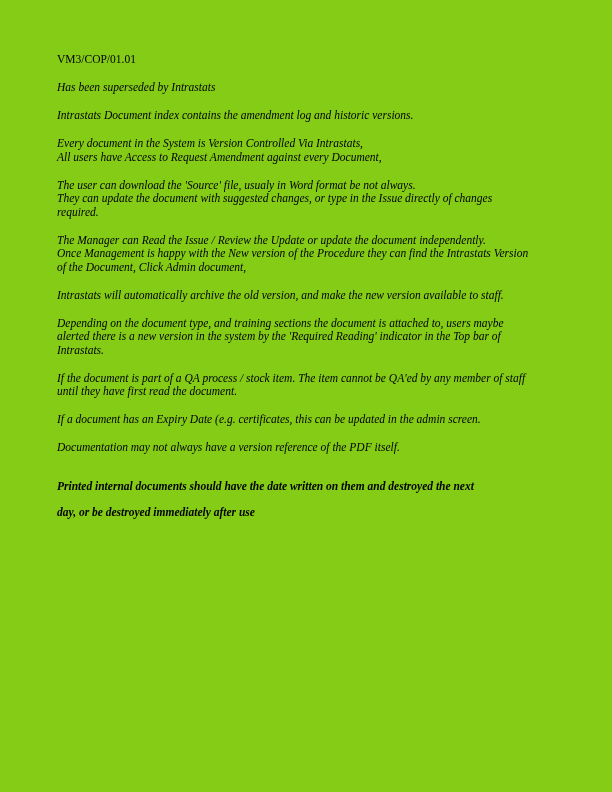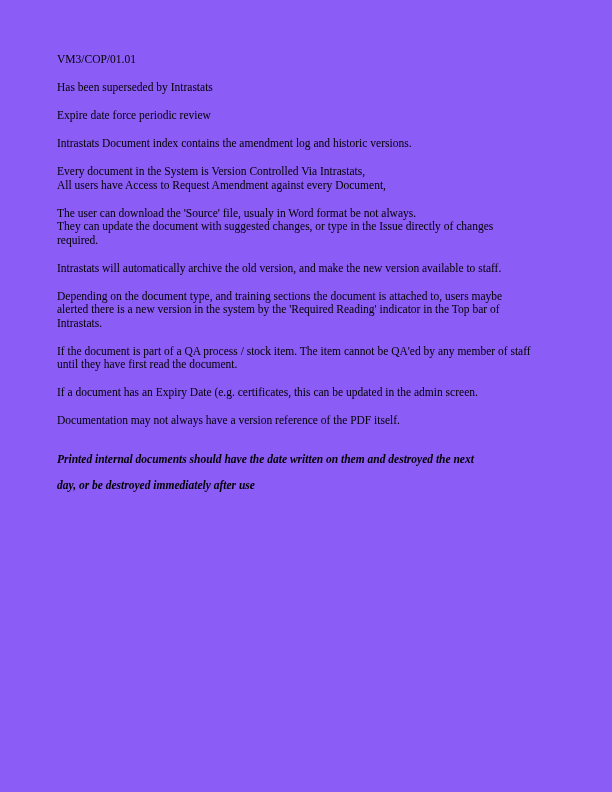--- a/index.html
+++ b/index.html
@@ -4,57 +4,60 @@
 <style>
   html, body {
     margin: 0;
     padding: 0;
     background: #ffffff;
   }
   .page {
     position: relative;
     width: 612px;
     height: 792px;
-    background: #8b5cf6;
+    background: #84cc16;
     color: #000000;
     box-sizing: border-box;
     padding: 53px 30px 40px 57px;
     font-family: "Liberation Serif", "DejaVu Serif", serif;
     font-size: 11.5px;
     line-height: 13.5px;
     overflow: hidden;
   }
   .para {
     margin: 0 0 14.5px 0;
     white-space: pre-line;
+    font-style: italic;
   }
   .doc-code {
     margin: 0 0 14.5px 0;
   }
   .notice {
     margin: 18px 0 16px 0;
     font-weight: bold;
     font-style: italic;
     line-height: 26.5px;
     white-space: pre-line;
   }
 </style>
 </head>
 <body>
 
 <div class="page">
   <p class="doc-code">VM3/COP/01.01</p>
   <p class="para">Has been superseded by Intrastats</p>
-  <p class="para">Expire date force periodic review</p>
   <p class="para">Intrastats Document index contains the amendment log and historic versions.</p>
   <p class="para">Every document in the System is Version Controlled Via Intrastats,
 All users have Access to Request Amendment against every Document,</p>
   <p class="para">The user can download the 'Source' file, usualy in Word format be not always.
 They can update the document with suggested changes, or type in the Issue directly of changes
 required.</p>
+  <p class="para">The Manager can Read the Issue / Review the Update or update the document independently.
+Once Management is happy with the New version of the Procedure they can find the Intrastats Version
+of the Document, Click Admin document,</p>
   <p class="para">Intrastats will automatically archive the old version, and make the new version available to staff.</p>
   <p class="para">Depending on the document type, and training sections the document is attached to, users maybe
 alerted there is a new version in the system by the 'Required Reading' indicator in the Top bar of
 Intrastats.</p>
   <p class="para">If the document is part of a QA process / stock item. The item cannot be QA'ed by any member of staff
 until they have first read the document.</p>
   <p class="para">If a document has an Expiry Date (e.g. certificates, this can be updated in the admin screen.</p>
   <p class="para">Documentation may not always have a version reference of the PDF itself.</p>
   <p class="notice">Printed internal documents should have the date written on them and destroyed the next
 day, or be destroyed immediately after use</p>

